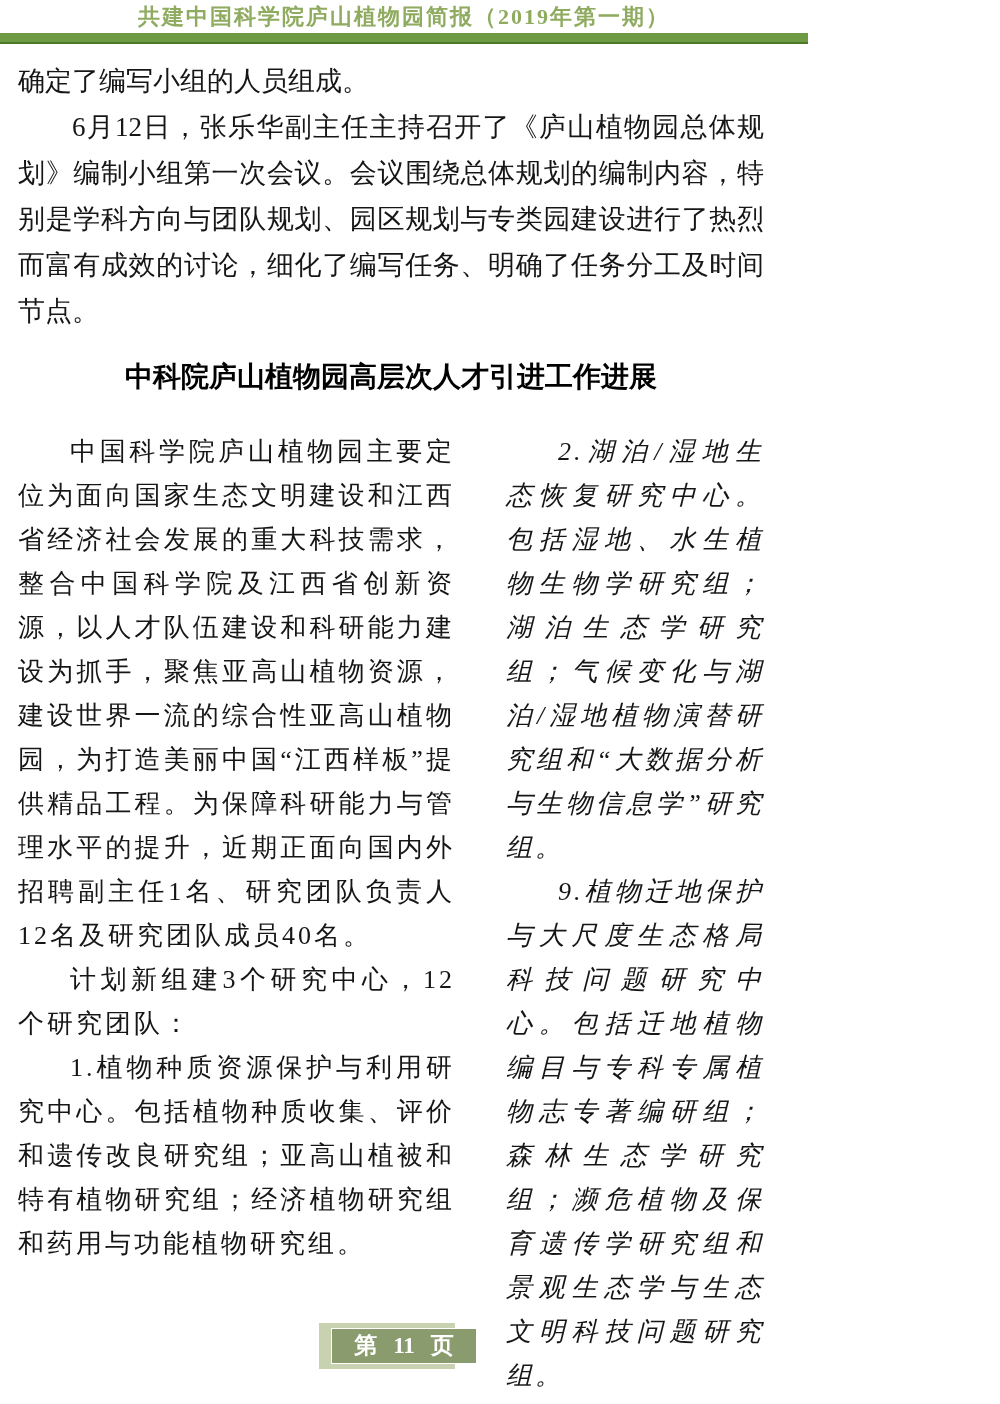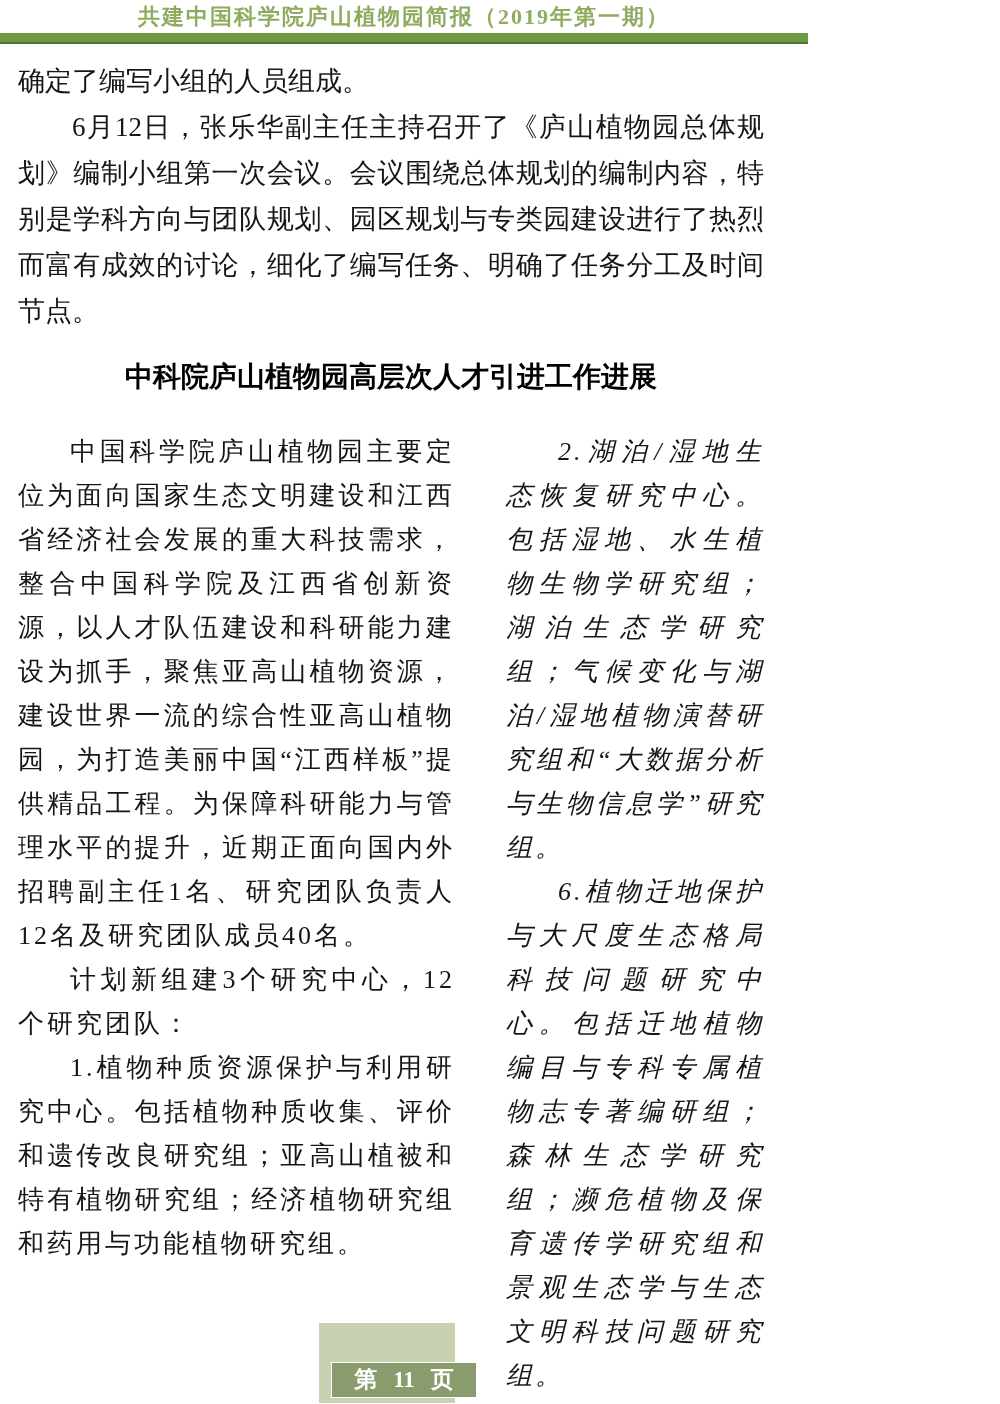--- a/index.html
+++ b/index.html
@@ -83,21 +83,20 @@
   }
   .badge{
     position:relative;
     background:#8a9b6d;
     border:1px solid #ffffff;
     color:#ffffff;
     font-weight:bold;
     font-size:23px;
     line-height:30px;
     padding:2px 14px;
-    margin-top:34px;
   }
   .badge span{margin:0 8px;}
 </style>
 </head>
 <body>
 
 <div class="page">
 
   <div class="header-title">共建中国科学院庐山植物园简报（2019年第一期）</div>
 
@@ -117,21 +116,21 @@
       <div class="col-left">
         <p>中国科学院庐山植物园主要定位为面向国家生态文明建设和江西省经济社会发展的重大科技需求，整合中国科学院及江西省创新资源，以人才队伍建设和科研能力建设为抓手，聚焦亚高山植物资源，建设世界一流的综合性亚高山植物园，为打造美丽中国“江西样板”提供精品工程。为保障科研能力与管理水平的提升，近期正面向国内外招聘副主任1名、研究团队负责人12名及研究团队成员40名。</p>
         <p>计划新组建3个研究中心，12个研究团队：</p>
         <p>1.植物种质资源保护与利用研究中心。包括植物种质收集、评价和遗传改良研究组；亚高山植被和特有植物研究组；经济植物研究组和药用与功能植物研究组。</p>
       </div>
 
       <div class="column-divider"></div>
 
       <div class="col-right">
         <p>2.湖泊/湿地生态恢复研究中心。包括湿地、水生植物生物学研究组；湖泊生态学研究组；气候变化与湖泊/湿地植物演替研究组和“大数据分析与生物信息学”研究组。</p>
-        <p>6.植物迁地保护与大尺度生态格局科技问题研究中心。包括迁地植物编目与专科专属植物志专著编研组；森林生态学研究组；濒危植物及保育遗传学研究组和景观生态学与生态文明科技问题研究组。</p>
+        <p>9.植物迁地保护与大尺度生态格局科技问题研究中心。包括迁地植物编目与专科专属植物志专著编研组；森林生态学研究组；濒危植物及保育遗传学研究组和景观生态学与生态文明科技问题研究组。</p>
       </div>
 
     </div>
   </div>
 
   <div class="footer">
     <div class="badge-wrap">
       <div class="badge-shadow"></div>
       <div class="badge">
         <span>第</span><span>11</span><span>页</span>

